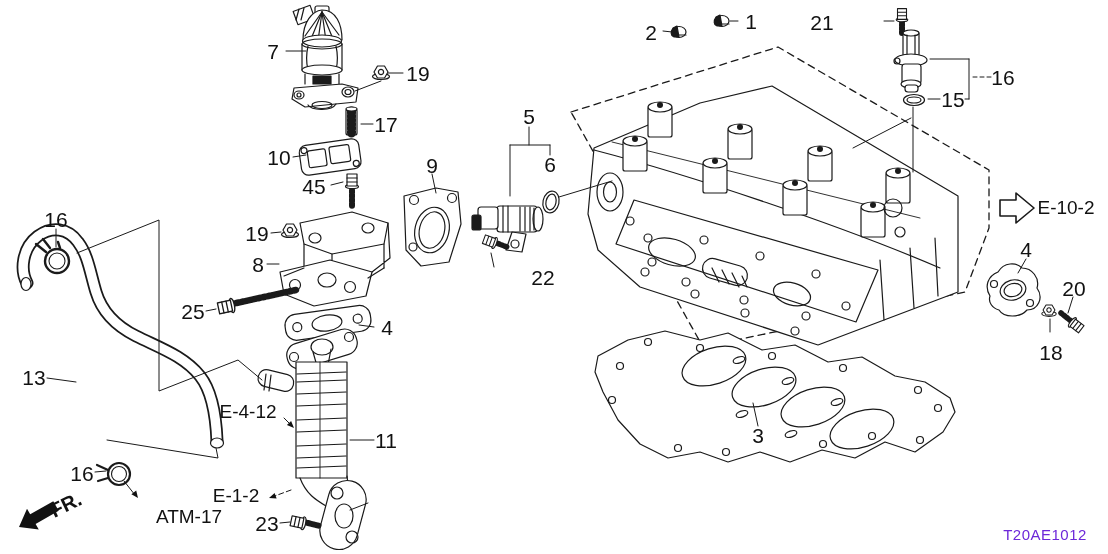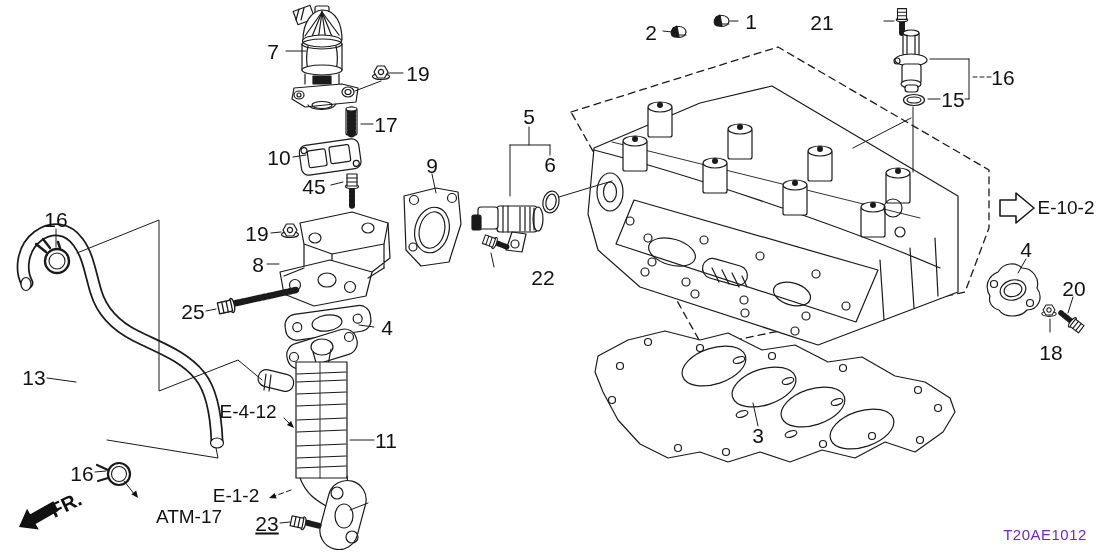--- a/index.html
+++ b/index.html
@@ -397,21 +397,21 @@
       <div class="callout" style="left: 953px; top: 99px;">15</div>
       <div class="callout" style="left: 56px; top: 219px;">16</div>
       <div class="callout" style="left: 82px; top: 473px;">16</div>
       <div class="callout" style="left: 386px; top: 124px;">17</div>
       <div class="callout" style="left: 1051px; top: 352px;">18</div>
       <div class="callout" style="left: 418px; top: 73px;">19</div>
       <div class="callout" style="left: 257px; top: 233px;">19</div>
       <div class="callout" style="left: 1074px; top: 288px;">20</div>
       <div class="callout" style="left: 822px; top: 22px;">21</div>
       <div class="callout" style="left: 495px; top: 277px; margin-left: 48px;">22</div>
-      <div class="callout" style="left: 267px; top: 523px; text-decoration: underline;">23</div>
+      <div class="callout" style="left: 267px; top: 523px;">23</div>
       <div class="callout" style="left: 314px; top: 186px;">45</div>
       <div class="callout" style="left: 193px; top: 311px;">25</div>
     </div>
 <div>
       <div class="ref-label" style="left: 248px; top: 411px;">E-4-12</div>
       <div class="ref-label" style="left: 236px; top: 495px;">E-1-2</div>
       <div class="ref-label" style="left: 145px; top: 516px; margin-left: 44px;">ATM-17</div>
       <div class="ref-label" style="left: 1066px; top: 207px;">E-10-2</div>
     </div>
 

